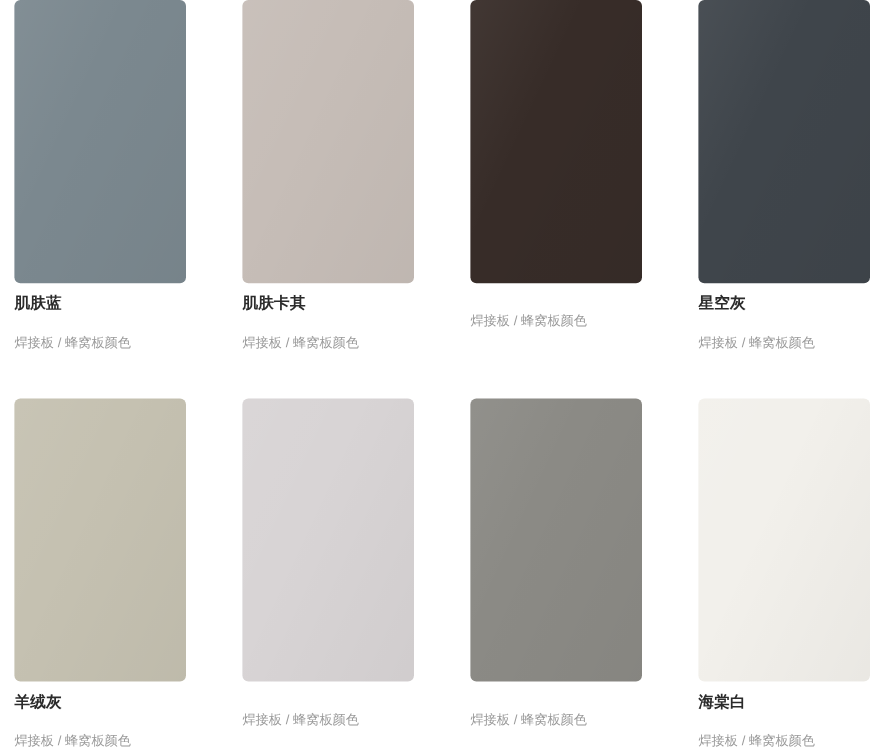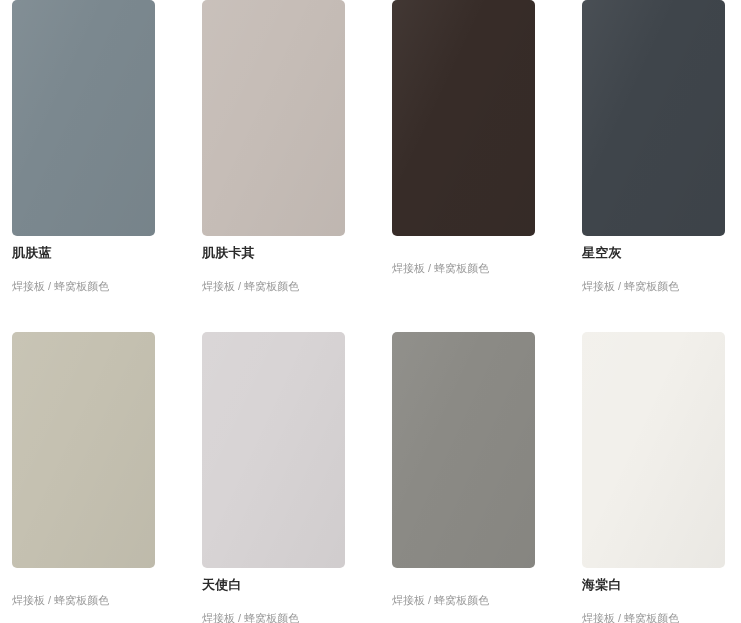--- a/index.html
+++ b/index.html
@@ -102,28 +102,28 @@
     <div class="swatch-chip" style="background-color: rgb(63, 69, 75);"></div>
     <div class="swatch-meta">
       <div class="swatch-title">星空灰</div>
       <div class="swatch-subtitle">焊接板 / 蜂窝板颜色</div>
     </div>
   </div>
 
   <div class="swatch-card">
     <div class="swatch-chip" style="background-color: rgb(197, 193, 177);"></div>
     <div class="swatch-meta">
+      <div class="swatch-title">羊绒灰</div>
       <div class="swatch-subtitle">焊接板 / 蜂窝板颜色</div>
     </div>
   </div>
 
   <div class="swatch-card">
     <div class="swatch-chip" style="background-color: rgb(216, 212, 213);"></div>
     <div class="swatch-meta">
-      <div class="swatch-title">天使白</div>
       <div class="swatch-subtitle">焊接板 / 蜂窝板颜色</div>
     </div>
   </div>
 
   <div class="swatch-card">
     <div class="swatch-chip" style="background-color: rgb(139, 138, 133);"></div>
     <div class="swatch-meta">
       <div class="swatch-subtitle">焊接板 / 蜂窝板颜色</div>
     </div>
   </div>

